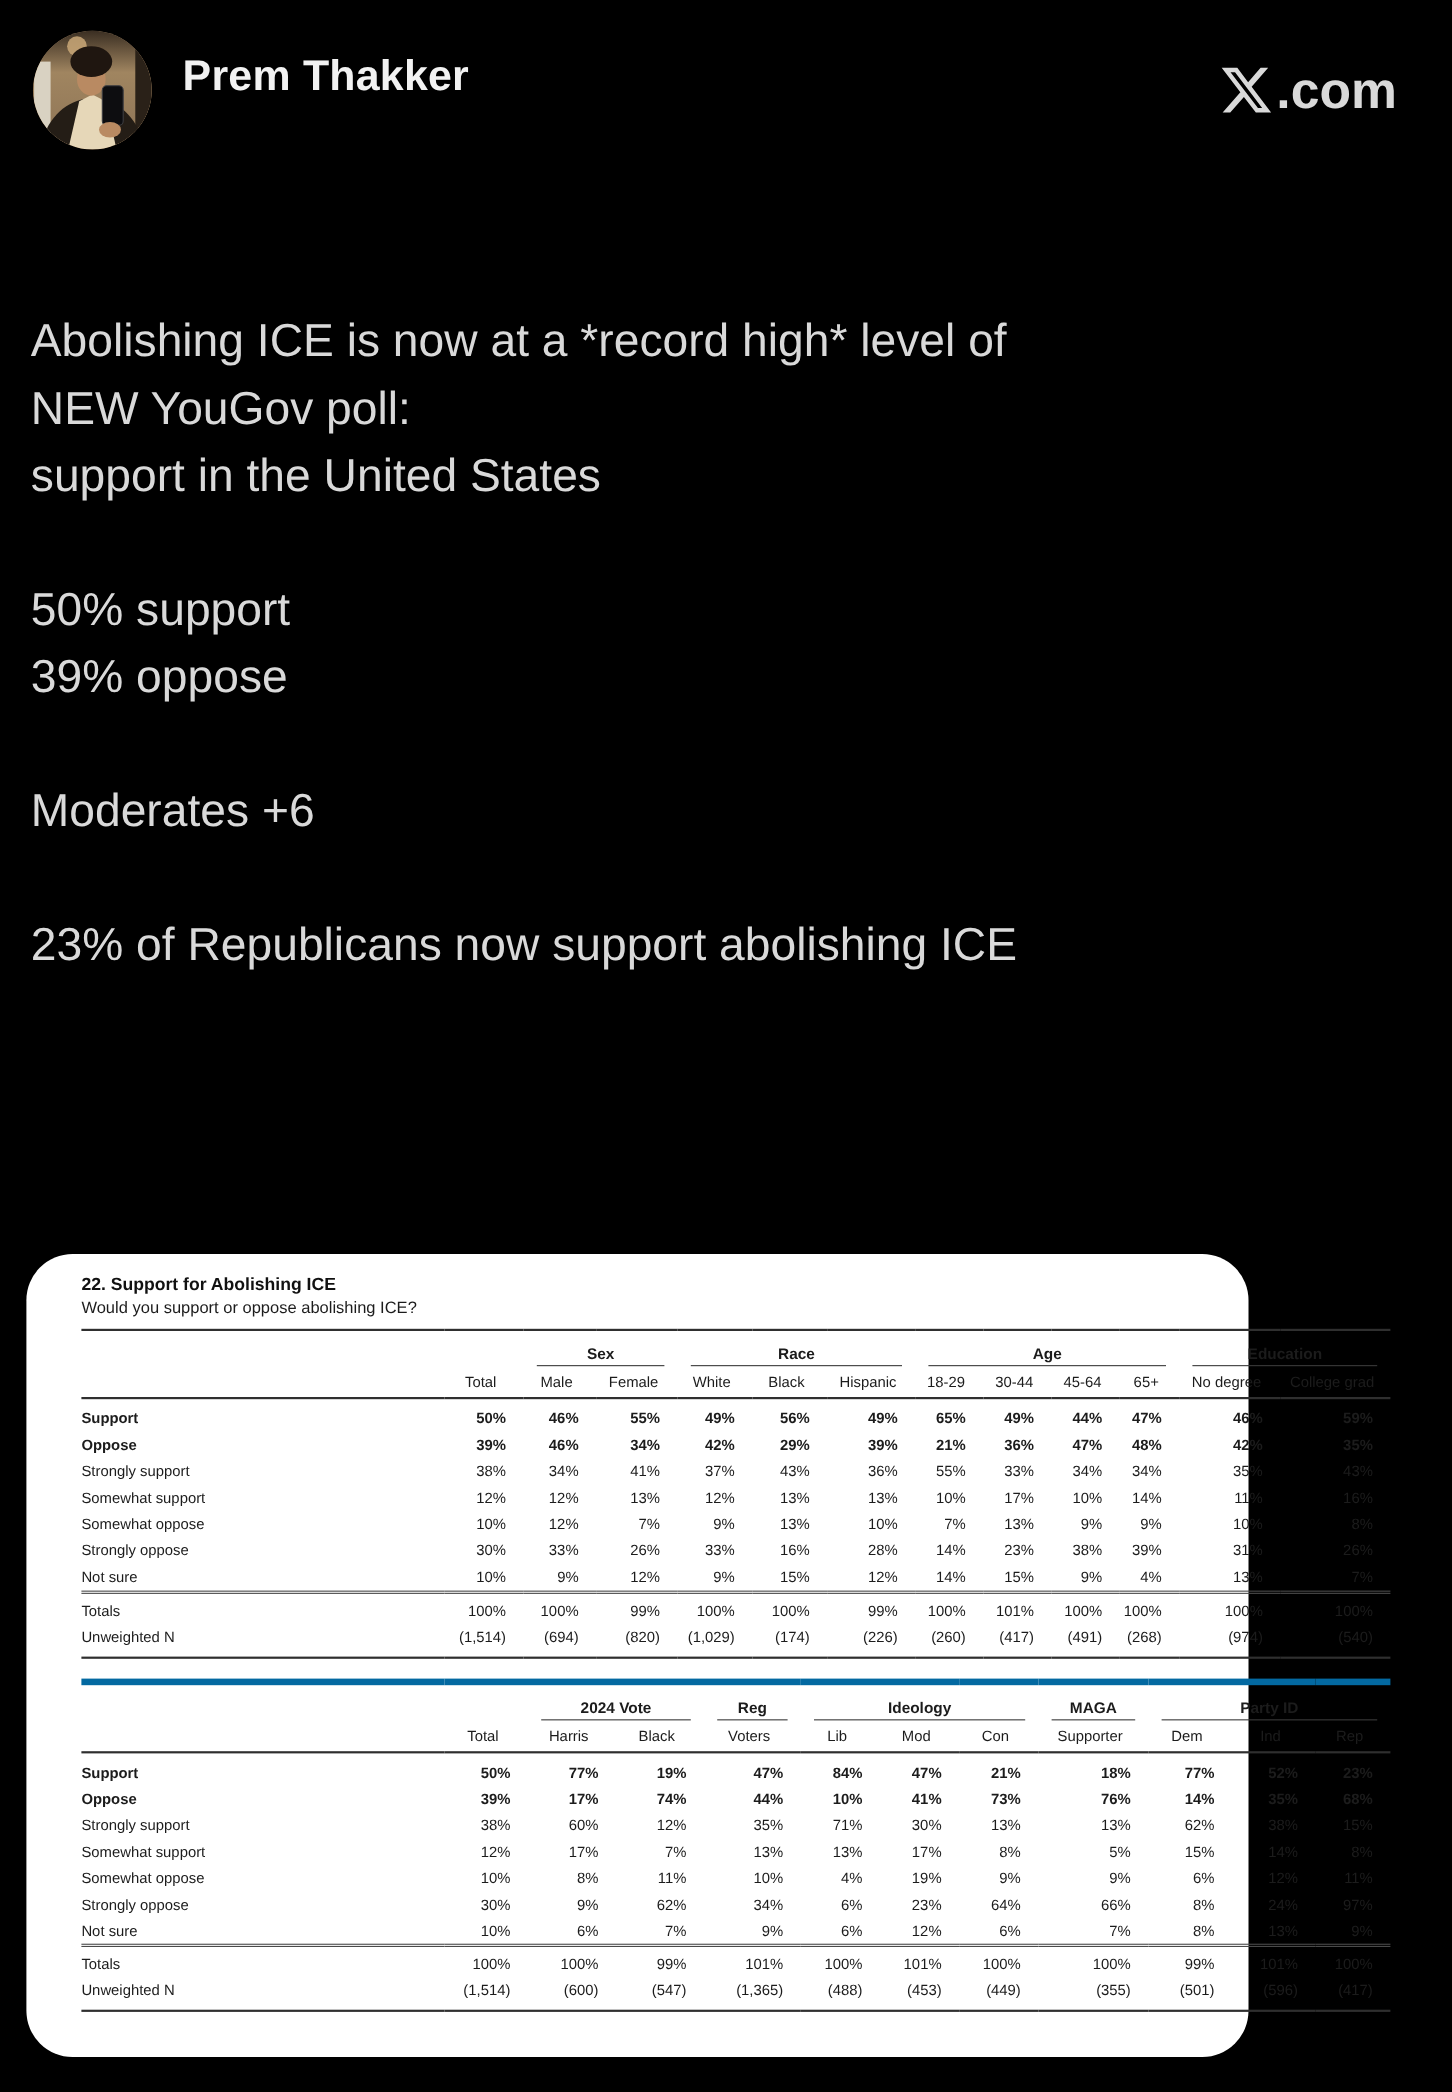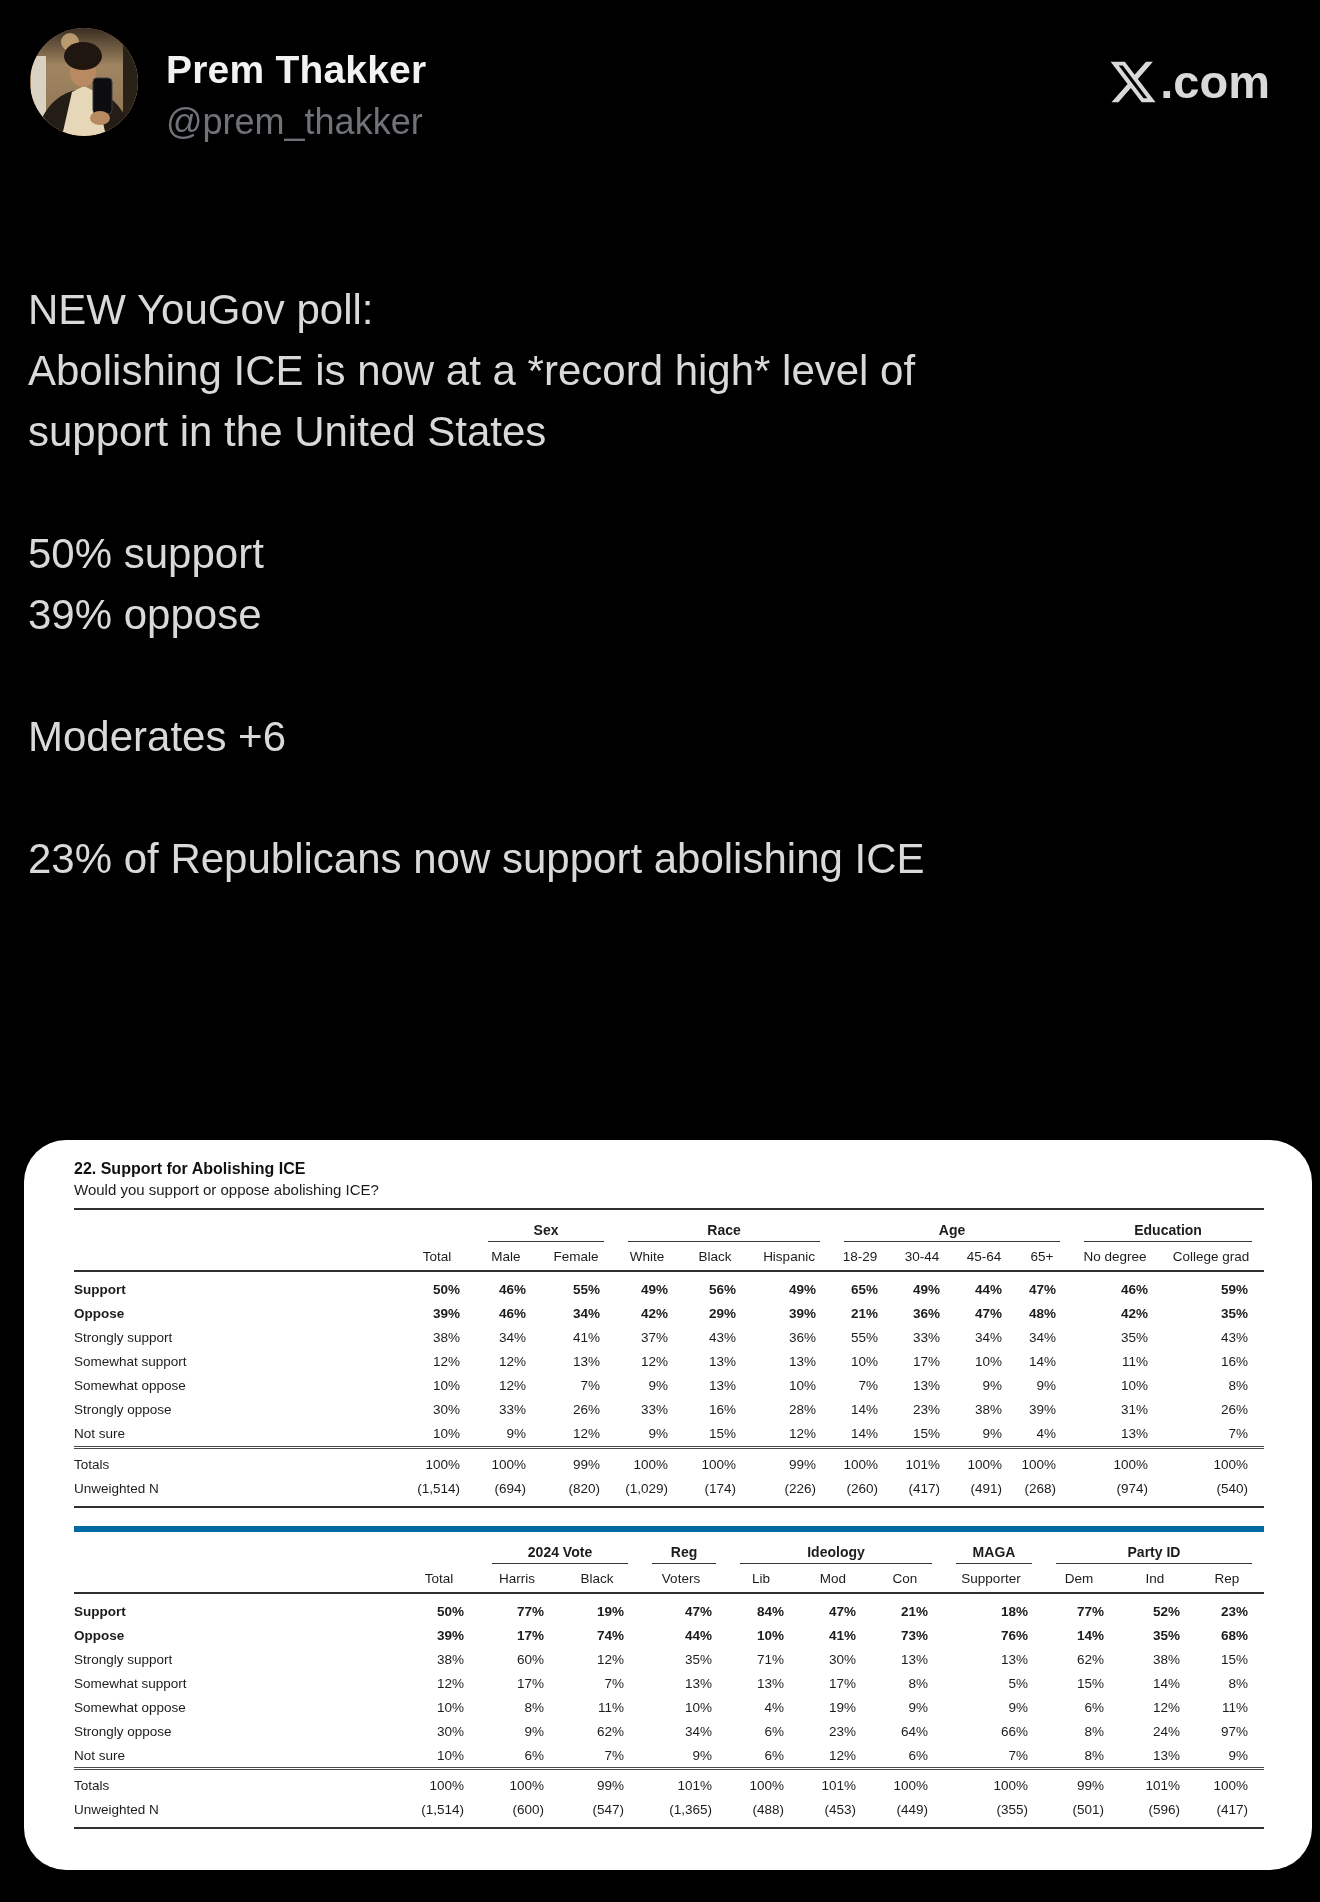--- a/index.html
+++ b/index.html
@@ -34,21 +34,21 @@
   .tweet-body {
     position:absolute; top:218px; left:28px; right:24px;
     color:#d9d9d9; font-size:42px; line-height:61px; font-weight:400;
   }
   .tweet-body p { margin:0 0 61px 0; }
   .tweet-body p:last-child { margin-bottom:0; }
 
   
   .poll-card {
     position:absolute; left:24px; top:1140px;
-    width:1288px; height:730px;
+    width:1111px; height:730px;
     background:#ffffff; border-radius:42px;
     padding:20px 42px 0 50px;
     color:#1c1c1c;
   }
   .poll-title { font-size:16px; font-weight:bold; color:#111; }
   .poll-subtitle { font-size:15px; color:#1c1c1c; margin-top:3px; }
 
   table.ptable {
     border-collapse:collapse; table-layout:fixed;
     width:1180px; font-size:13.5px; color:#1c1c1c;
@@ -100,35 +100,34 @@
         <path d="M32,108 L42,64 L54,58 L66,64 L76,108 Z" fill="#e6d7b8"></path>
         <ellipse cx="53" cy="44" rx="13" ry="15" fill="#b98a62"></ellipse>
         <ellipse cx="53" cy="28" rx="19" ry="14" fill="#1f1610"></ellipse>
         <rect x="63" y="50" width="19" height="36" rx="4" fill="#0d0d10" stroke="#3c3c40" stroke-width="1"></rect>
         <ellipse cx="70" cy="90" rx="10" ry="7" fill="#b98a62"></ellipse>
       </g>
     </svg>
   </div>
   <div class="names">
     <span class="display-name">Prem Thakker</span>
-    <span class="handle">@prem_thakker</span>
   </div>
   <div class="watermark">
     <svg viewBox="0 0 24 24" aria-hidden="true">
       <path fill="#d9d9d9" d="M18.244 2.25h3.308l-7.227 8.26 8.502 11.24h-6.657l-5.214-6.817L4.99 21.75H1.68l7.73-8.835L1.254 2.25H8.08l4.713 6.231zm-1.161 17.52h1.833L7.084 4.126H5.117z"></path>
     </svg>
     <span>.com</span>
   </div>
 </div>
 
 <div class="tweet-body">
   <p>
     </p>
+    <div>Abolishing ICE is now at a *record high* level of</div>
     <div>NEW YouGov poll:</div>
-    <div>Abolishing ICE is now at a *record high* level of</div>
     <div>support in the United States</div>
   <p></p>
   <p>
     </p>
     <div>50% support</div>
     <div>39% oppose</div>
   <p></p>
   <p>
     </p>
     <div>Moderates +6</div>

